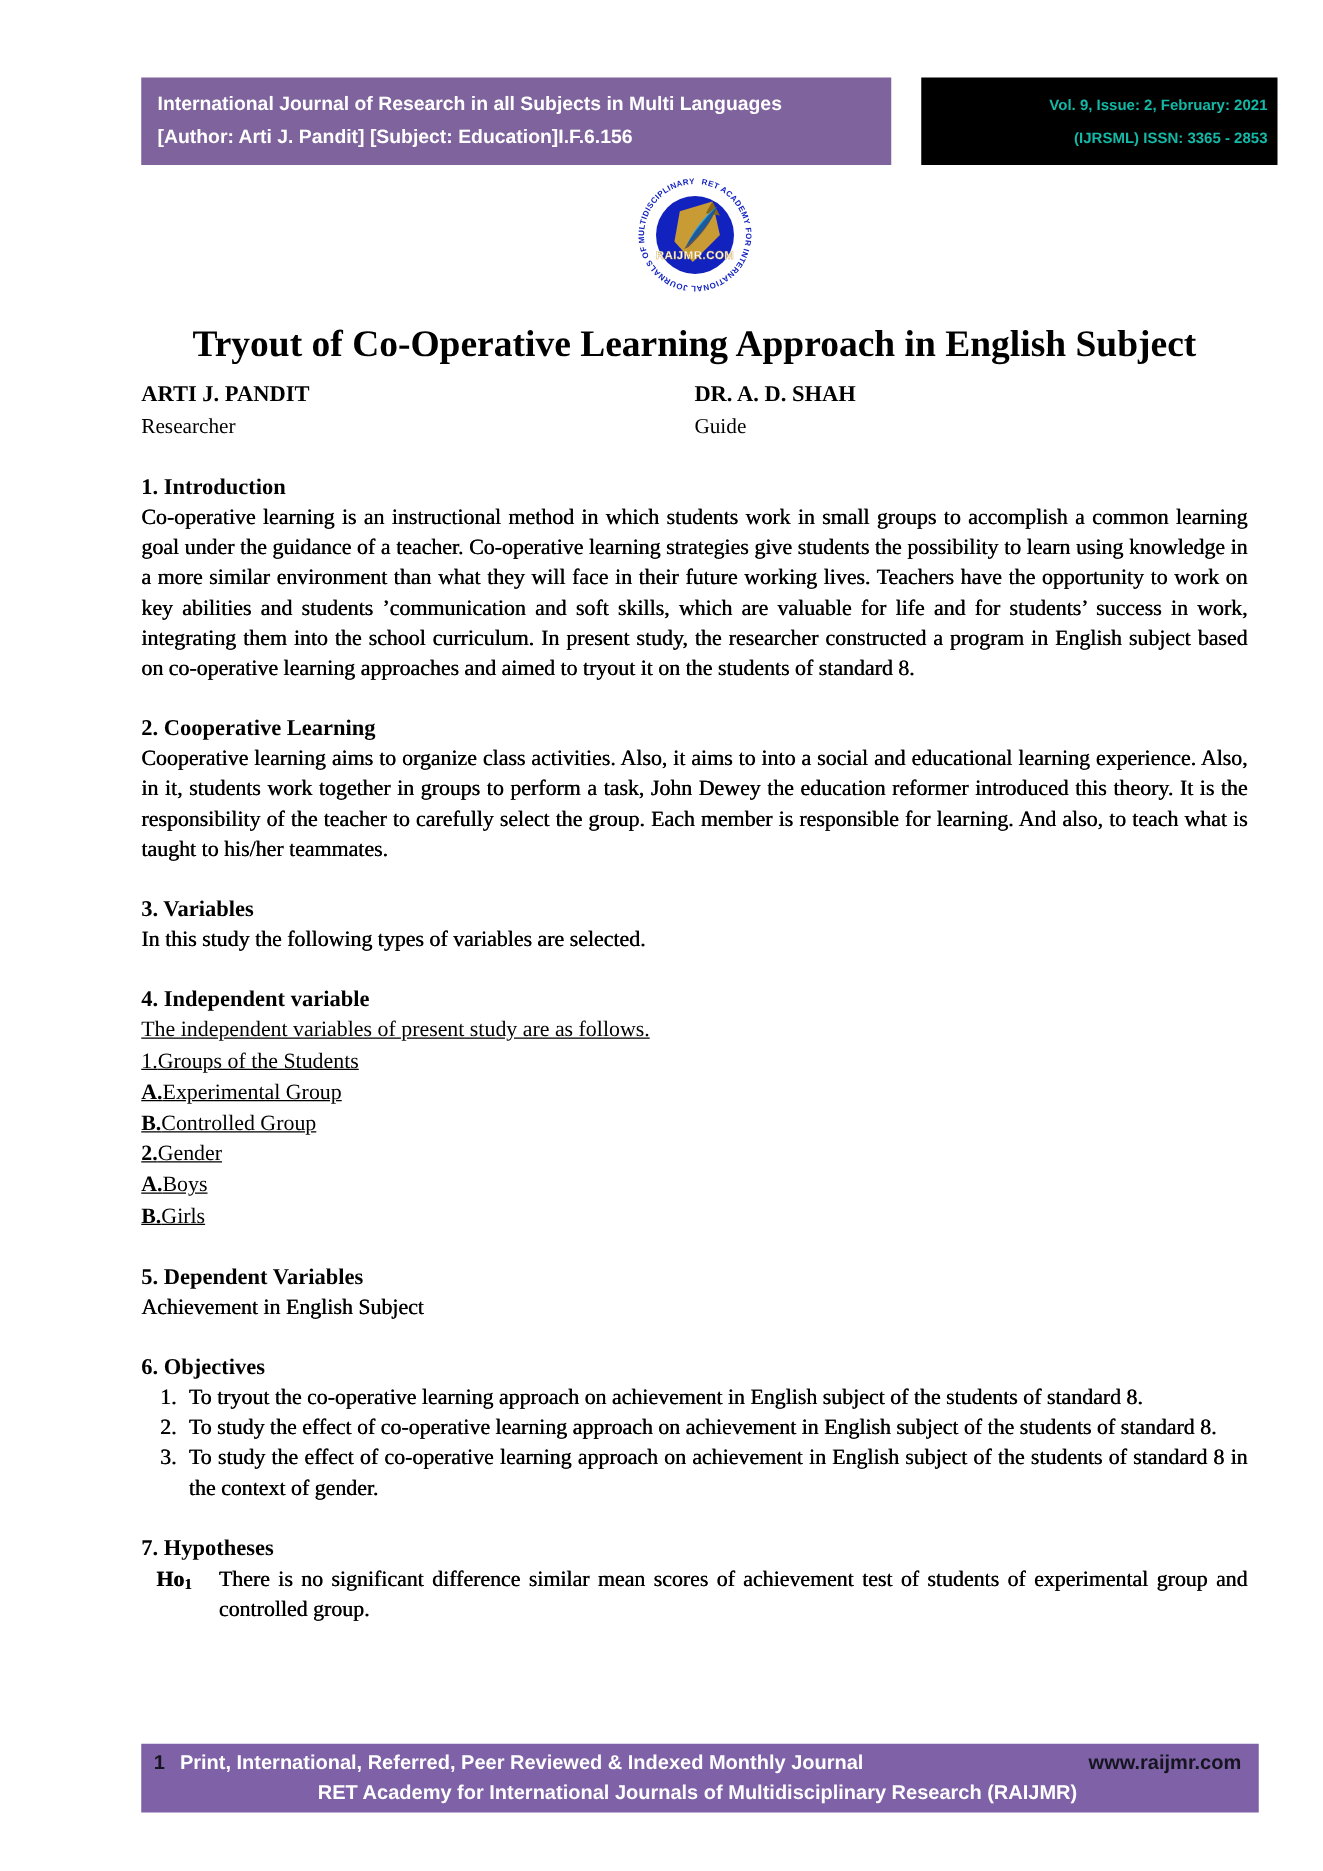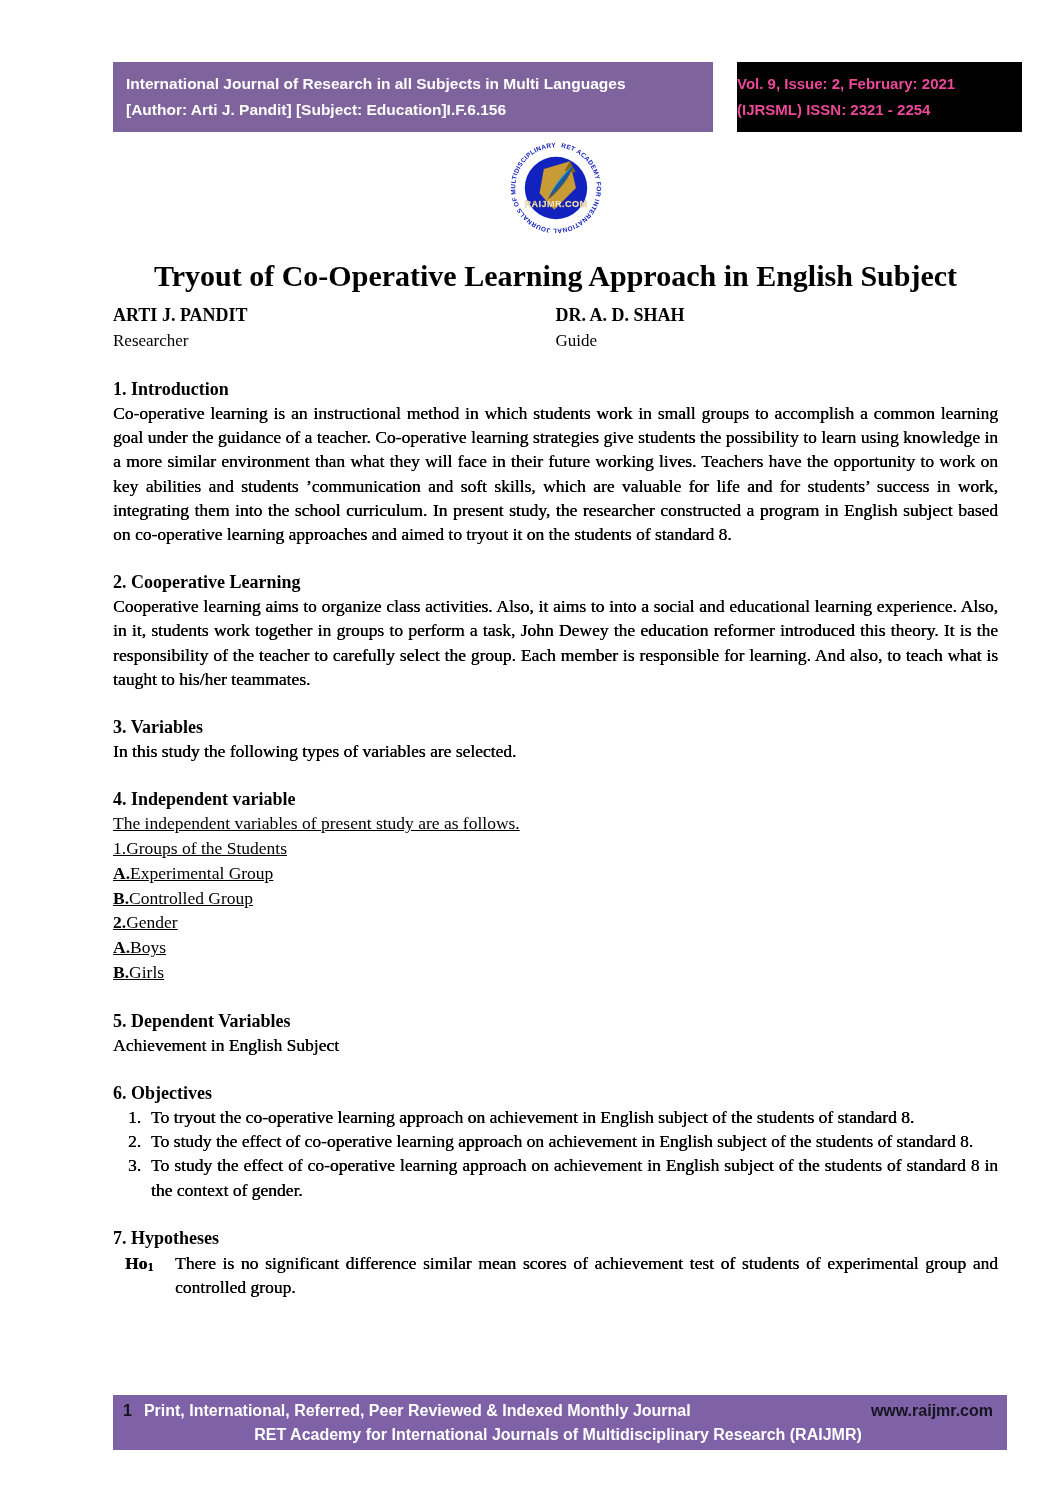--- a/index.html
+++ b/index.html
@@ -12,23 +12,23 @@
 
   
   .header-bar { display:flex; width:1034px; height:70px;gap:24px; }
   .header-left {
     background:#7F639C; color:#ffffff; width:600px; height:70px; box-sizing:border-box;
     padding:9px 10px 0 13px;
     font-family:"Liberation Sans",sans-serif; font-weight:bold; font-size:15.5px; line-height:26px;
     white-space:nowrap;
   }
   .header-right {
-    background:#000000; color:#ec4899; width:285px; height:70px; box-sizing:border-box;
-    padding:9px 8px 0 0; text-align:left;
-    font-family:"Liberation Sans",sans-serif; font-weight:bold; font-size:15px; line-height:26px;
+    background:#000000; color:#14b8a6; width:285px; height:70px; box-sizing:border-box;
+    padding:9px 8px 0 0; text-align:right;
+    font-family:"Liberation Sans",sans-serif; font-weight:bold; font-size:12px; line-height:26px;
     white-space:nowrap;
   }
 
   
   .logo-wrap { text-align:center; margin-top:4px; height:104px; }
   .logo-wrap svg { width:104px; height:104px; }
 
   
   .paper-title {
     margin-top:19px; text-align:center; font-weight:bold; font-size:30px; line-height:34px;
@@ -75,21 +75,21 @@
 <div class="page">
   <div class="content">
 
     <div class="header-bar">
       <div class="header-left">
         <div>International Journal of Research in all Subjects in Multi Languages</div>
         <div>[Author: Arti J. Pandit] [Subject: Education]I.F.6.156</div>
       </div>
       <div class="header-right">
         <div>Vol. 9, Issue: 2, February: 2021</div>
-        <div>(IJRSML)  ISSN: 2321 - 2254</div>
+        <div>(IJRSML)  ISSN: 3365 - 2853</div>
       </div>
     </div>
 
     <div class="logo-wrap">
       <svg viewBox="0 0 120 120">
         <defs>
           <path id="ringPath" d="M 60,13 A 47,47 0 1 1 59.9,13" fill="none"></path>
         </defs>
         <text font-family="Liberation Sans, sans-serif" font-size="7.4" font-weight="bold" fill="#1222BE" letter-spacing="0.4">
           <textPath href="#ringPath" startOffset="2%">RET ACADEMY FOR INTERNATIONAL JOURNALS OF MULTIDISCIPLINARY RESEARCH</textPath>

